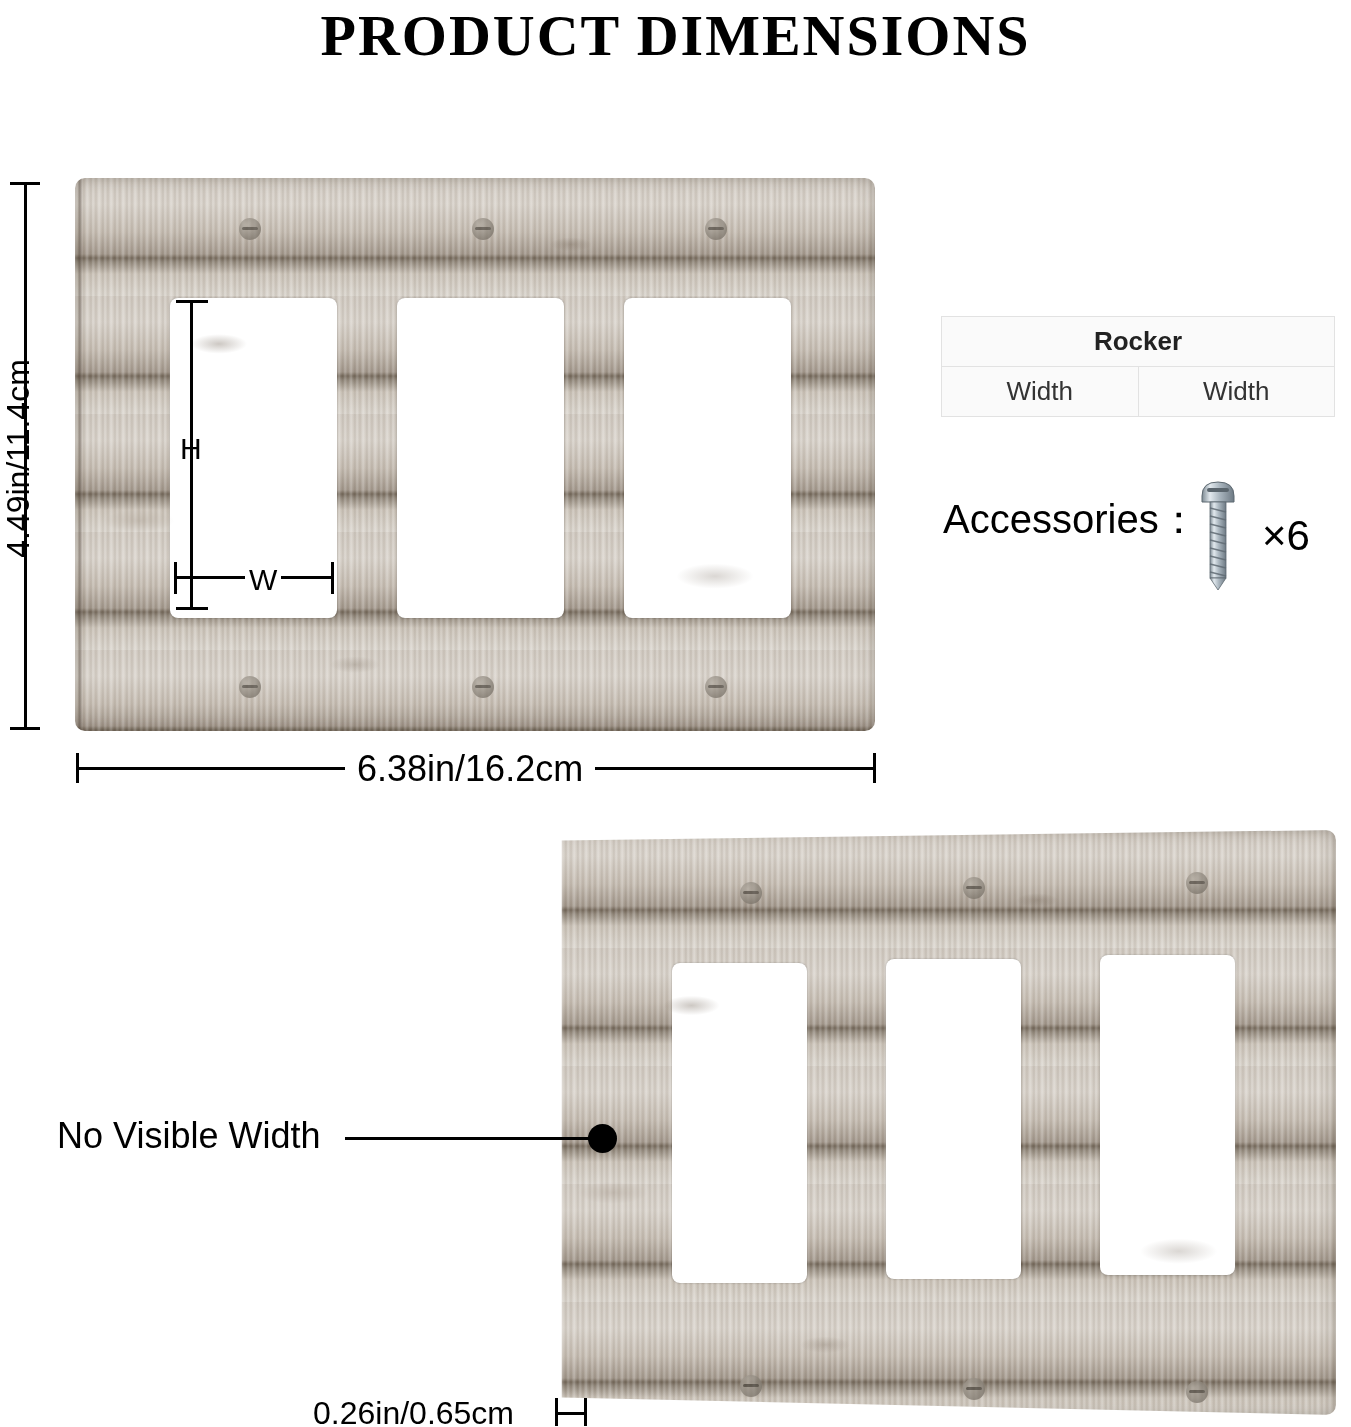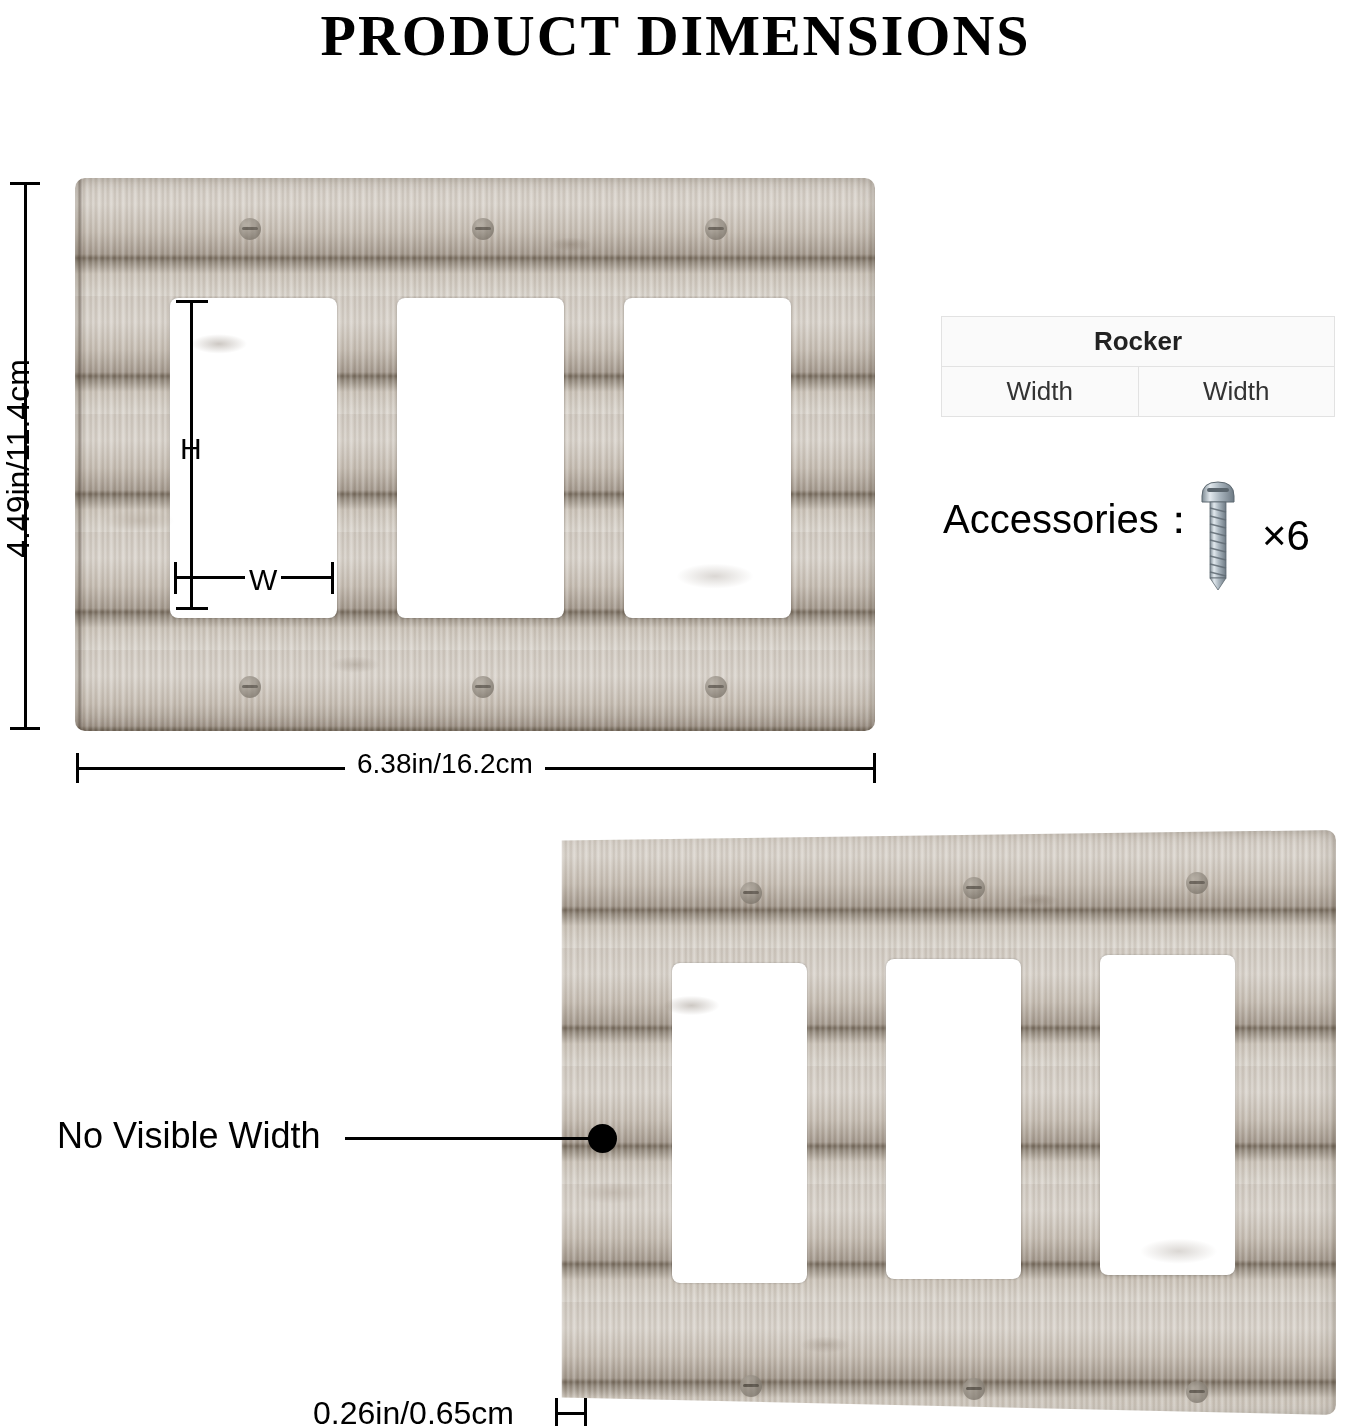--- a/index.html
+++ b/index.html
@@ -186,21 +186,21 @@
   <div class="lbl" style="left:180px; top:432px; font-size:30px;">H</div>
 
   <div class="line-h" style="left:174px; top:576px; width:160px;"></div>
   <div class="cap-v" style="left:174px; top:562px; height:32px;"></div>
   <div class="cap-v" style="left:331px; top:562px; height:32px;"></div>
   <div class="lbl" style="left:245px; top:563px; font-size:30px; background:#fff; padding:0 4px;">W</div>
 
   <div class="line-h" style="left:76px; top:767px; width:800px;"></div>
   <div class="cap-v" style="left:76px; top:753px; height:30px;"></div>
   <div class="cap-v" style="left:873px; top:753px; height:30px;"></div>
-  <div class="lbl" style="left:345px; top:748px; font-size:28px; background:#fff; padding:0 12px;">6.38in/16.2cm</div>
+  <div class="lbl" style="left:345px; top:748px; font-size:36px; background:#fff; padding:0 12px;">6.38in/16.2cm</div>
 </div>
 
 <table id="rocker-table">
   <tbody>
       <tr>
     <td class="hdr" colspan="2">Rocker</td>
   </tr>
   <tr>
     <td>Width</td>
     <td>Width</td>

